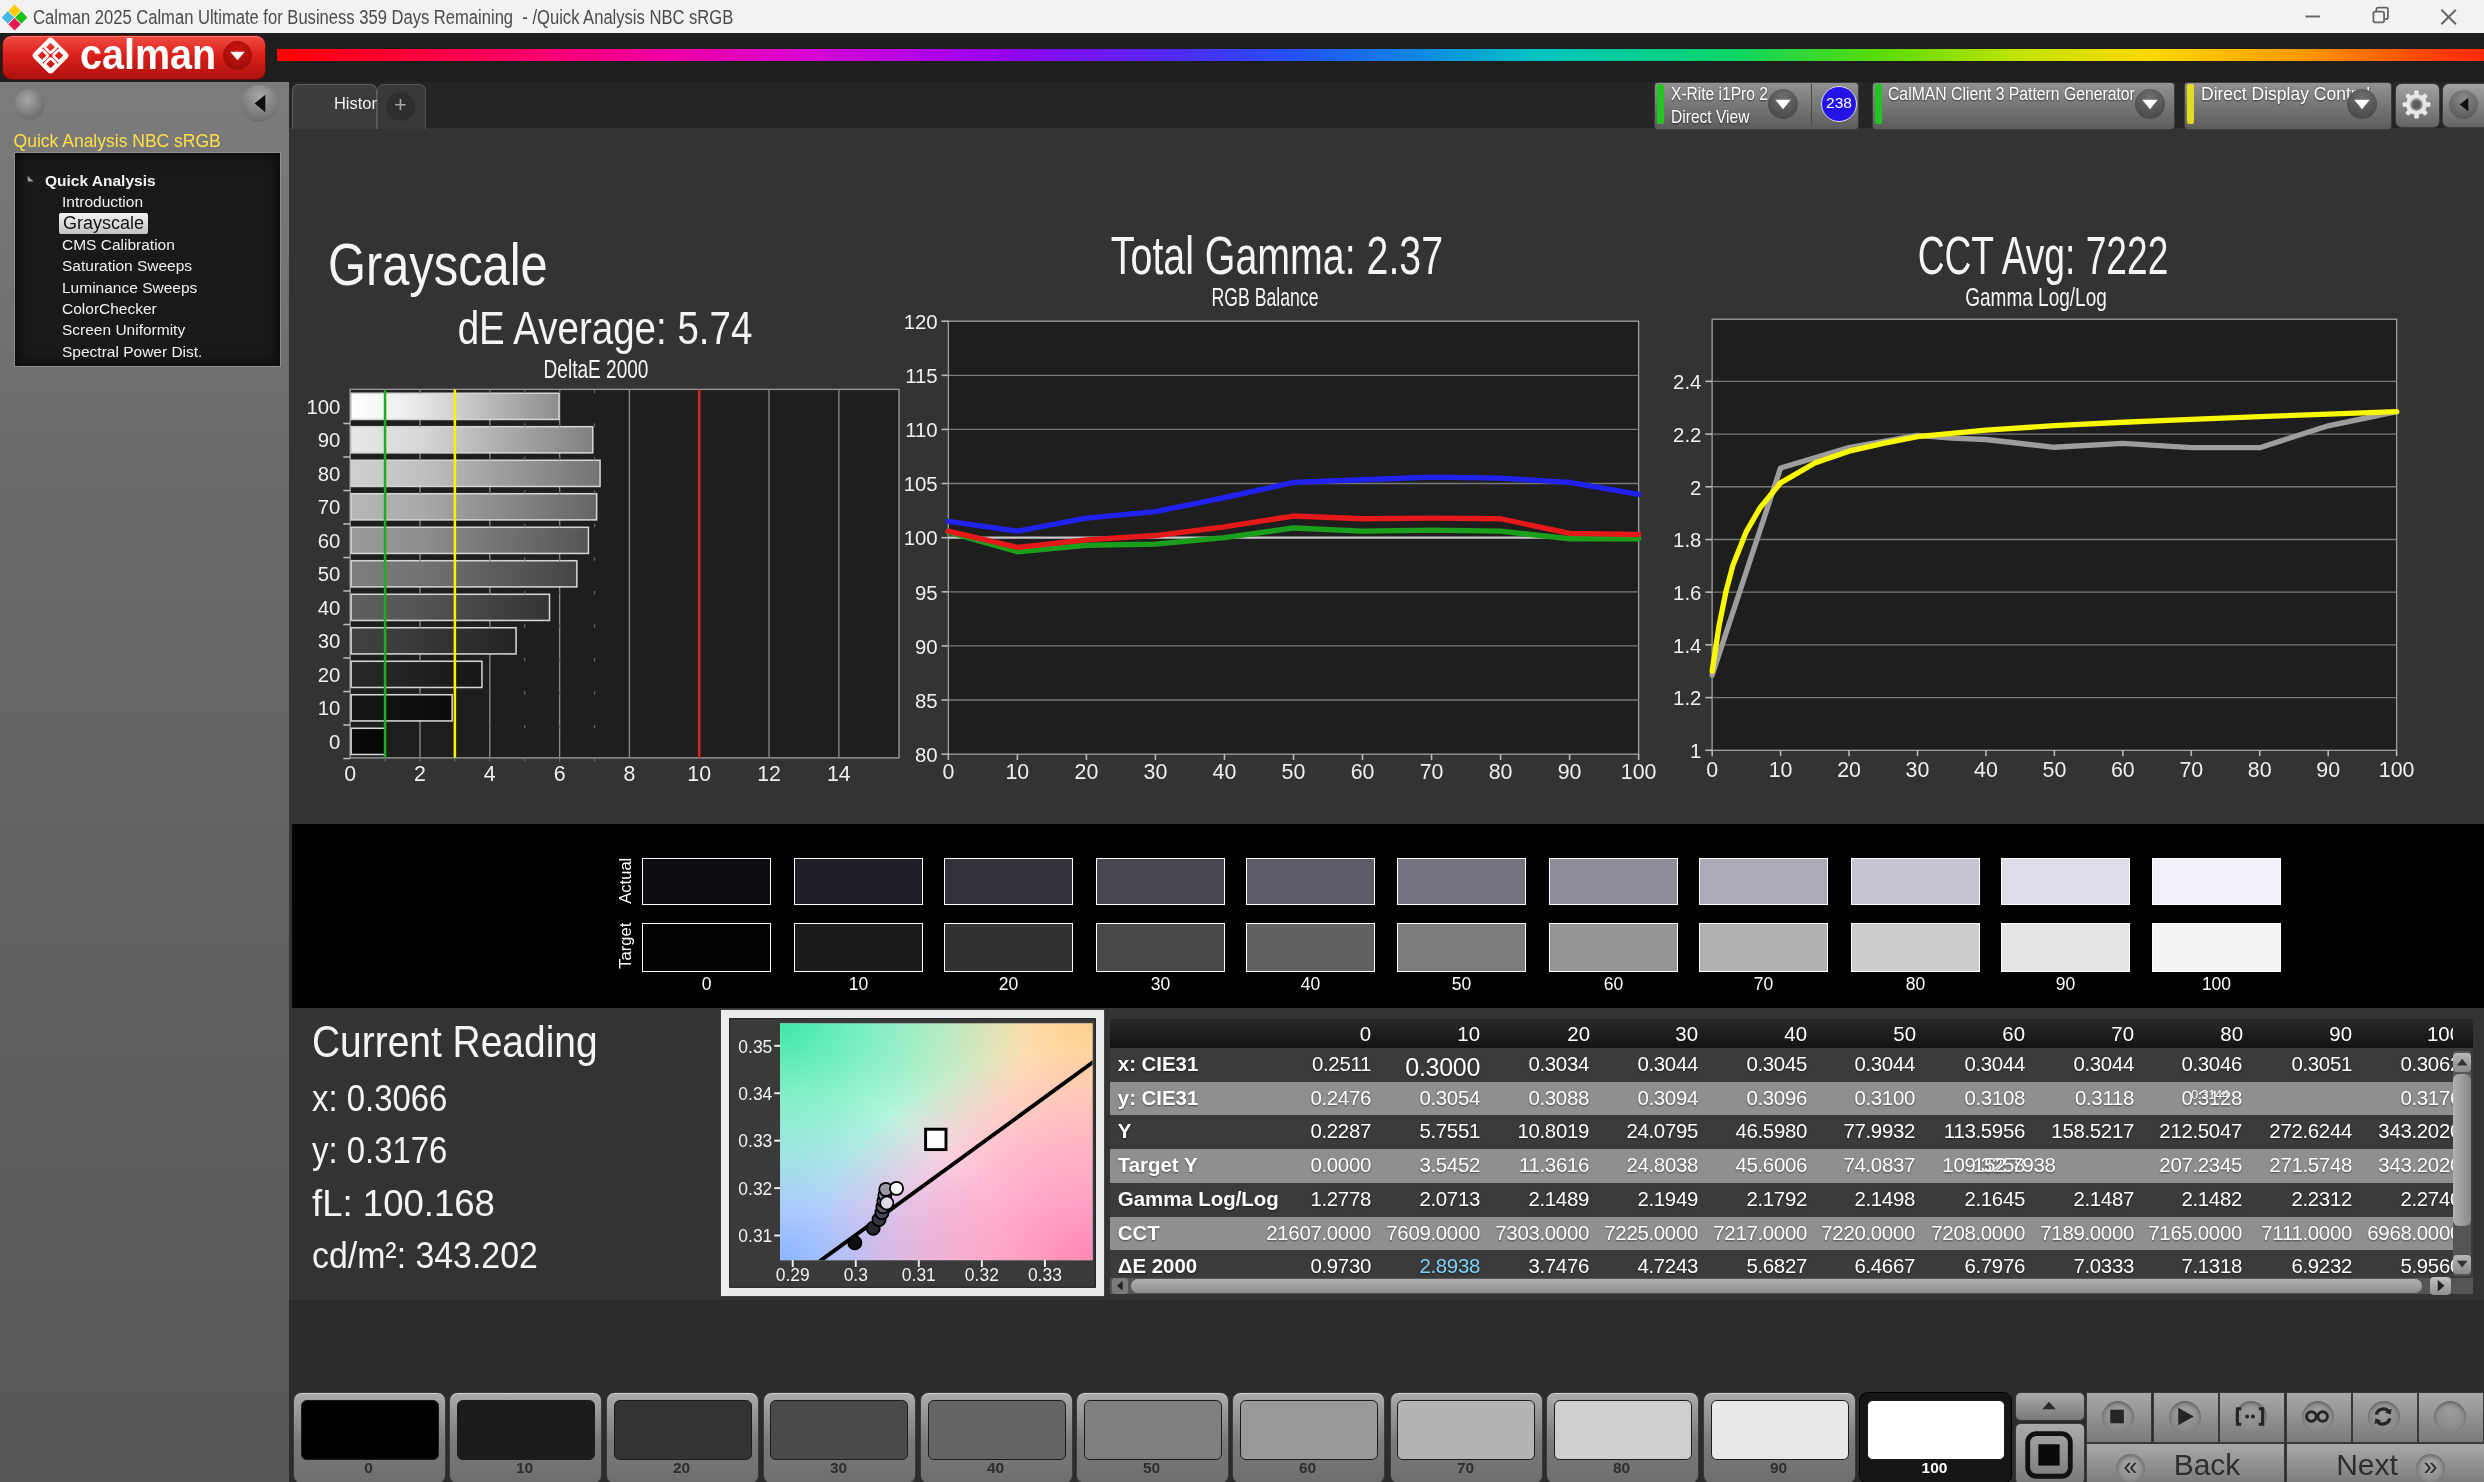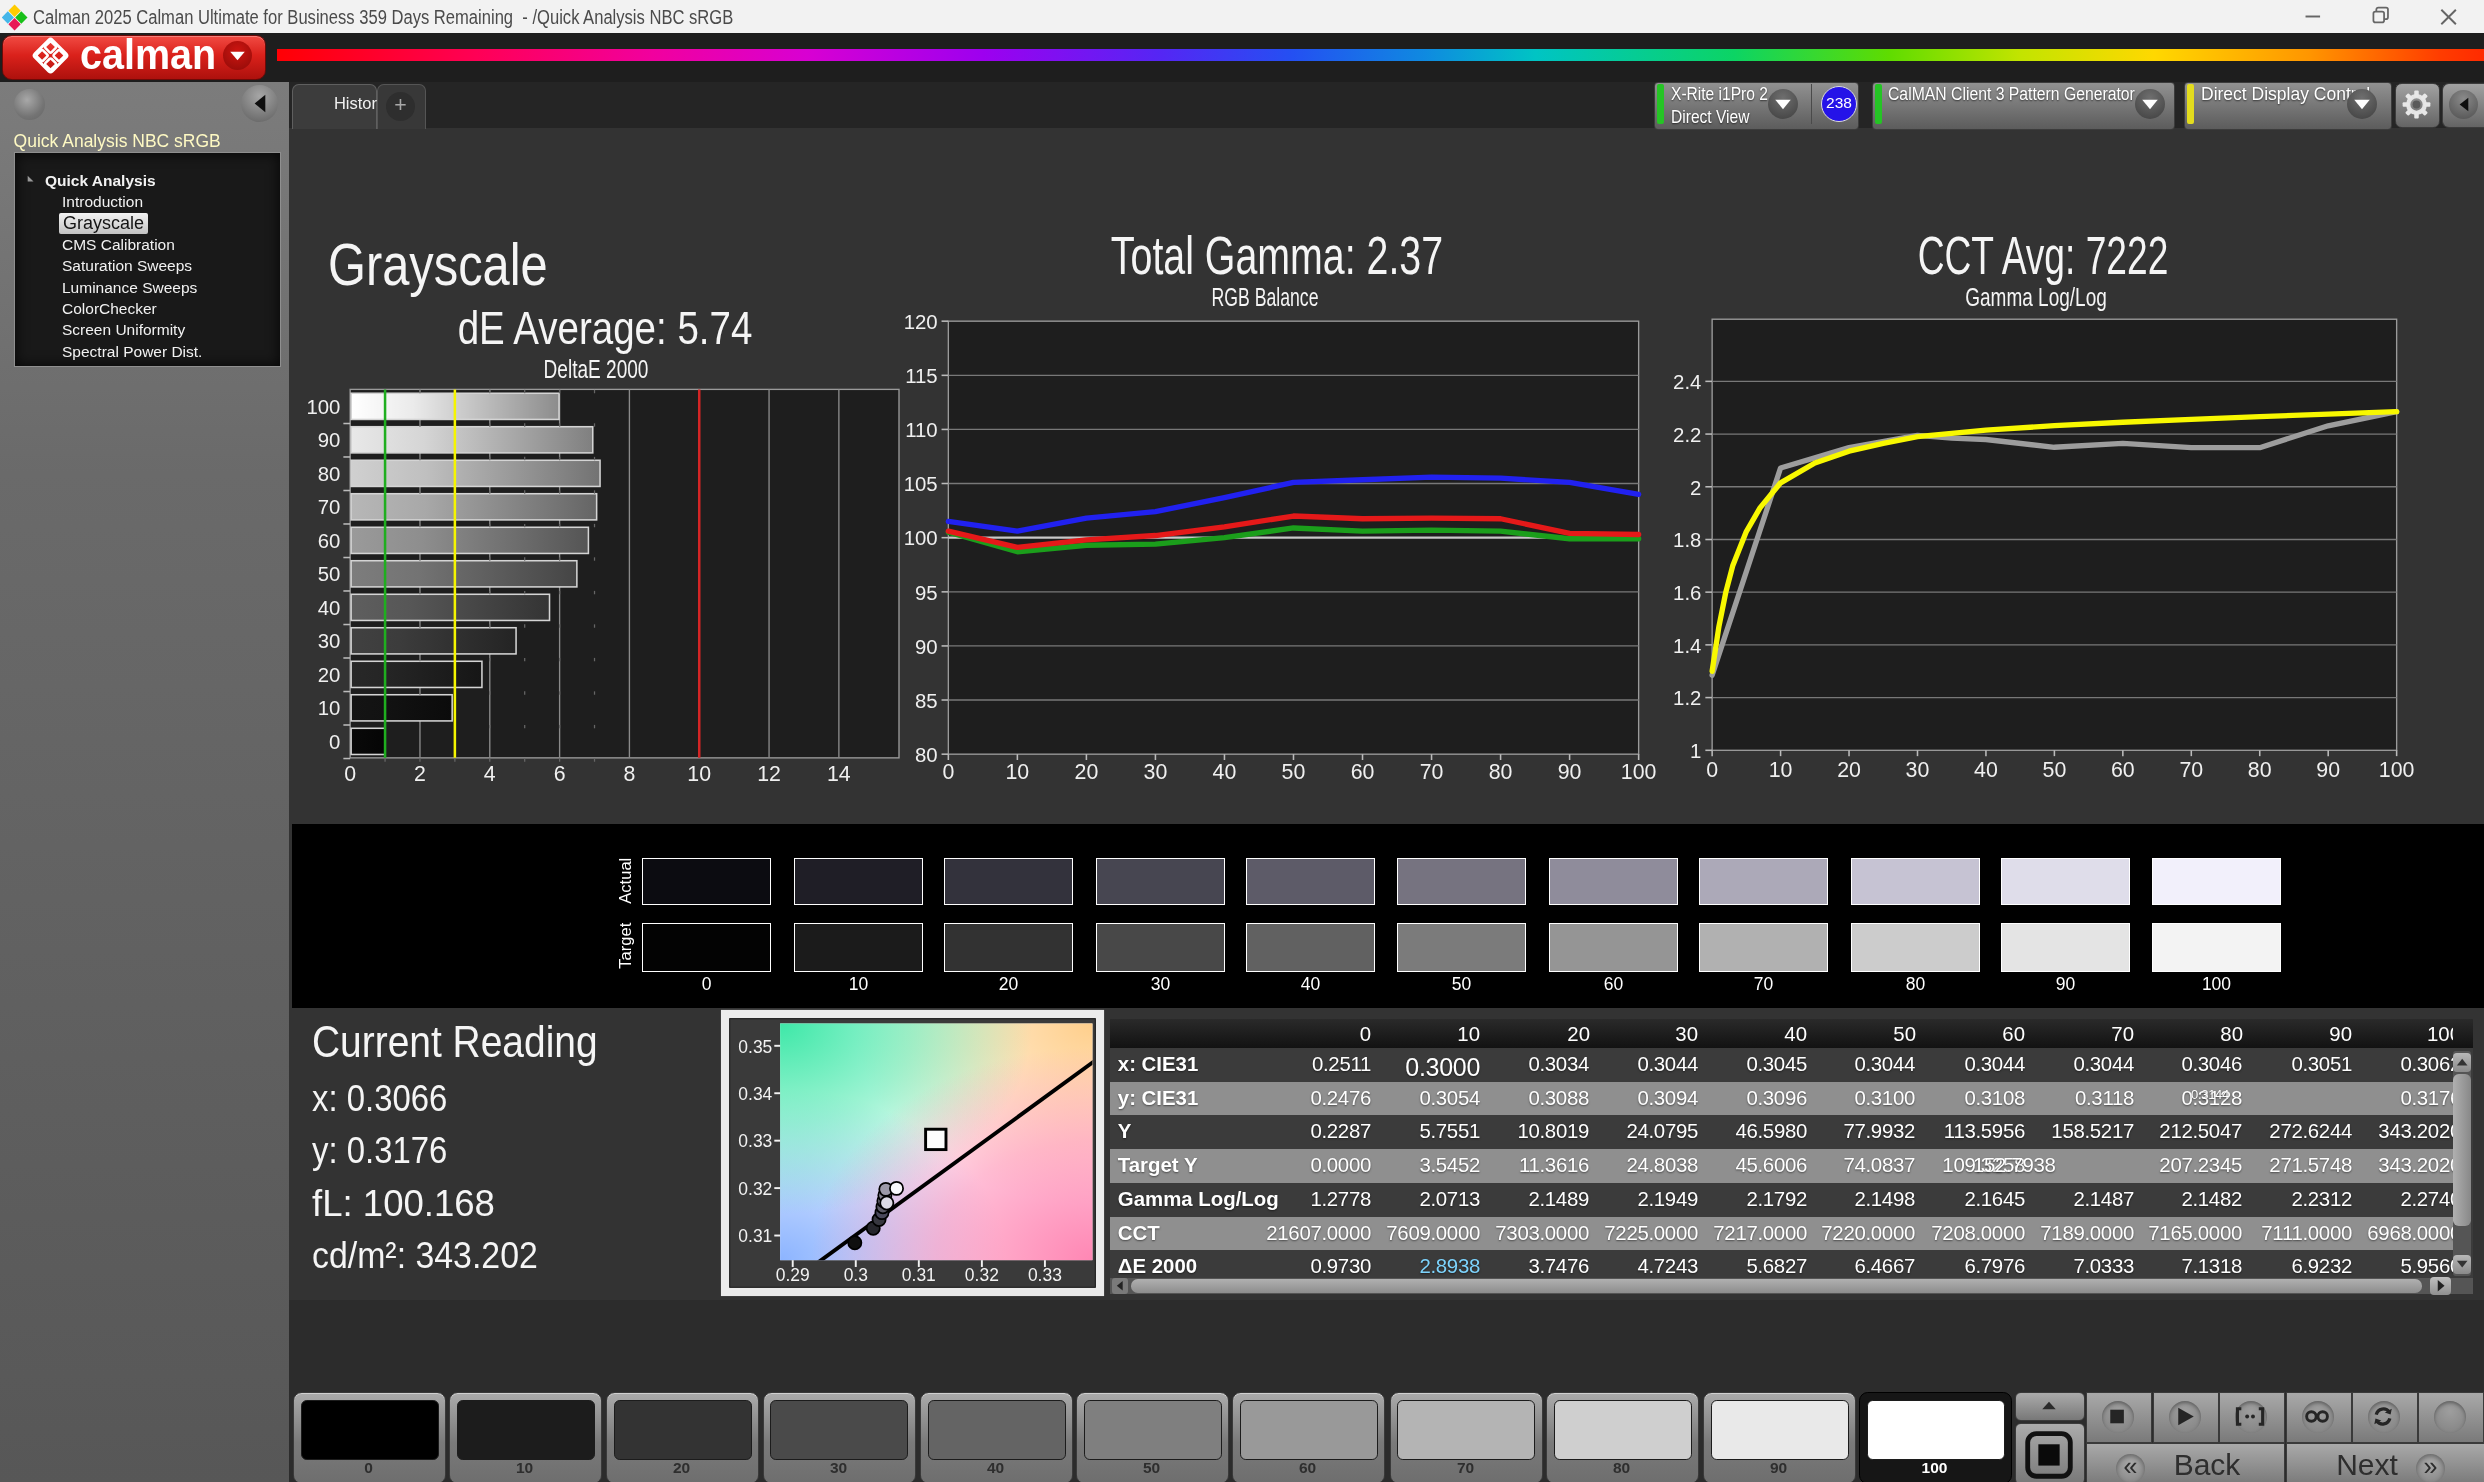--- a/index.html
+++ b/index.html
@@ -41,21 +41,21 @@
 <div class="a" style="left:223px;top:41px;width:29px;height:29px;border-radius:50%;background:radial-gradient(circle at 50% 35%,#ce1511,#8e0b08);"></div>
 <svg style="position:absolute;left:223px;top:41px;" width="29" height="29" viewBox="230 42 30 30">
 <path d="M237.5 53 L252.5 53 L245 62 Z" fill="#fff"></path>
 </svg>
 <div class="a" style="left:277px;top:49px;width:2208px;height:11.6px;background:linear-gradient(to right,#ff0004 0%,#ff0055 9%,#f1009e 17%,#d800d2 24%,#9d00ef 32%,#5526f4 40%,#2450f2 46%,#0f8ae0 52%,#00c4c4 57%,#0cd464 66%,#5fdc00 73%,#c3e400 79%,#ffd800 85%,#ff9600 92%,#ff3c00 98%,#ff2a00 100%);"></div>
 <div class="a" style="left:13.6px;top:89px;width:31px;height:31px;border-radius:50%;background:radial-gradient(circle at 42% 35%,#a8a8a8,#747474 62%,#646464);"></div>
 <div class="a" style="left:241px;top:85px;width:37px;height:37px;border-radius:50%;background:radial-gradient(circle at 50% 30%,#a6a6a6,#5f5f5f);"></div>
 <svg style="position:absolute;left:241px;top:85px;" width="37" height="37" viewBox="248 88 38 38">
 <path d="M273 98 L273 116 L262 107 Z" fill="#0e0e0e"></path>
 </svg>
-<div class="a" style="left:13.6px;top:131px;font-size:17.5px;color:#fef9c3;">Quick Analysis NBC sRGB</div>
+<div class="a" style="left:13.6px;top:131px;font-size:17.5px;color:#fde047;">Quick Analysis NBC sRGB</div>
 <div class="a" style="left:13.6px;top:152px;width:265px;height:213px;background:#191919;border:1px solid #8f8f8f;box-shadow:inset 0 0 13.6px rgba(0,0,0,.8);"></div>
 <svg style="position:absolute;left:19.4px;top:170px;" width="29" height="21.3" viewBox="20 175 30 22">
 <path d="M29 181 L35 187 L29 187 Z" fill="#999"></path>
 </svg>
 <div class="a" style="left:45px;top:170px;height:21.3px;font-size:15.5px;line-height:21.3px;color:#f2f2f2;font-weight:bold;">Quick Analysis</div>
 <div class="a" style="left:62px;top:191px;height:21.3px;font-size:15.5px;line-height:21.3px;color:#f2f2f2;">Introduction</div>
 <div class="a" style="left:59px;top:213px;height:21.3px;padding:0 3.9px;font-size:18px;line-height:21.3px;color:#141414;background:linear-gradient(#f2f2f2,#c2c2c2);border-radius:1.9px;">Grayscale</div>
 <div class="a" style="left:62px;top:234px;height:21.3px;font-size:15.5px;line-height:21.3px;color:#f2f2f2;">CMS Calibration</div>
 <div class="a" style="left:62px;top:255px;height:21.3px;font-size:15.5px;line-height:21.3px;color:#f2f2f2;">Saturation Sweeps</div>
 <div class="a" style="left:62px;top:277px;height:21.3px;font-size:15.5px;line-height:21.3px;color:#f2f2f2;">Luminance Sweeps</div>

